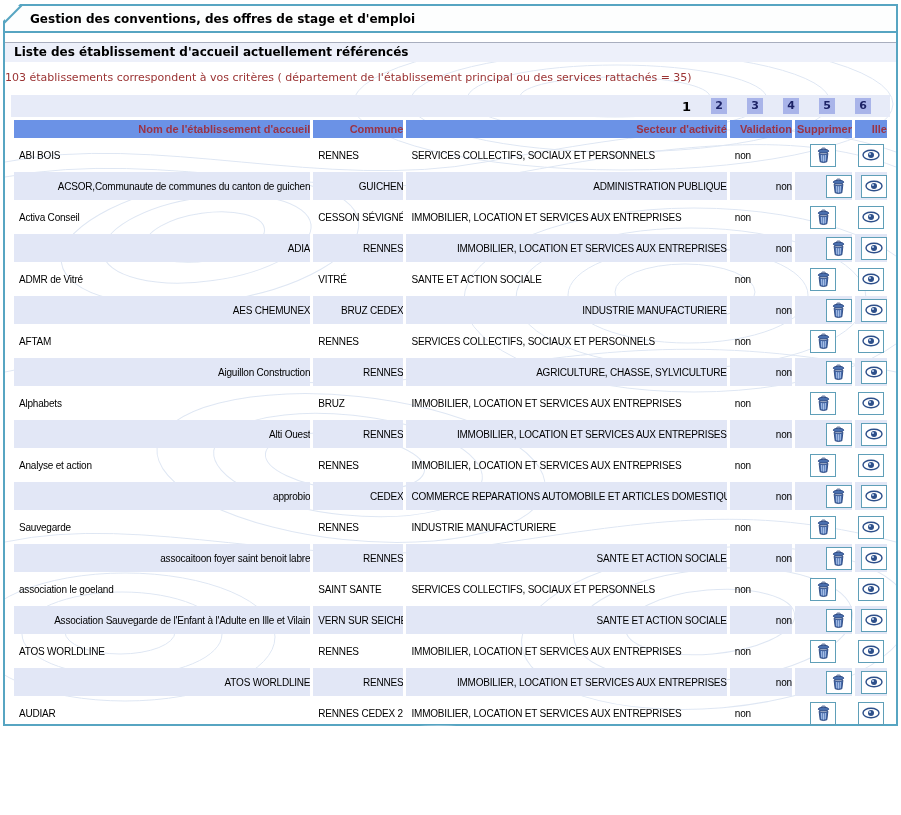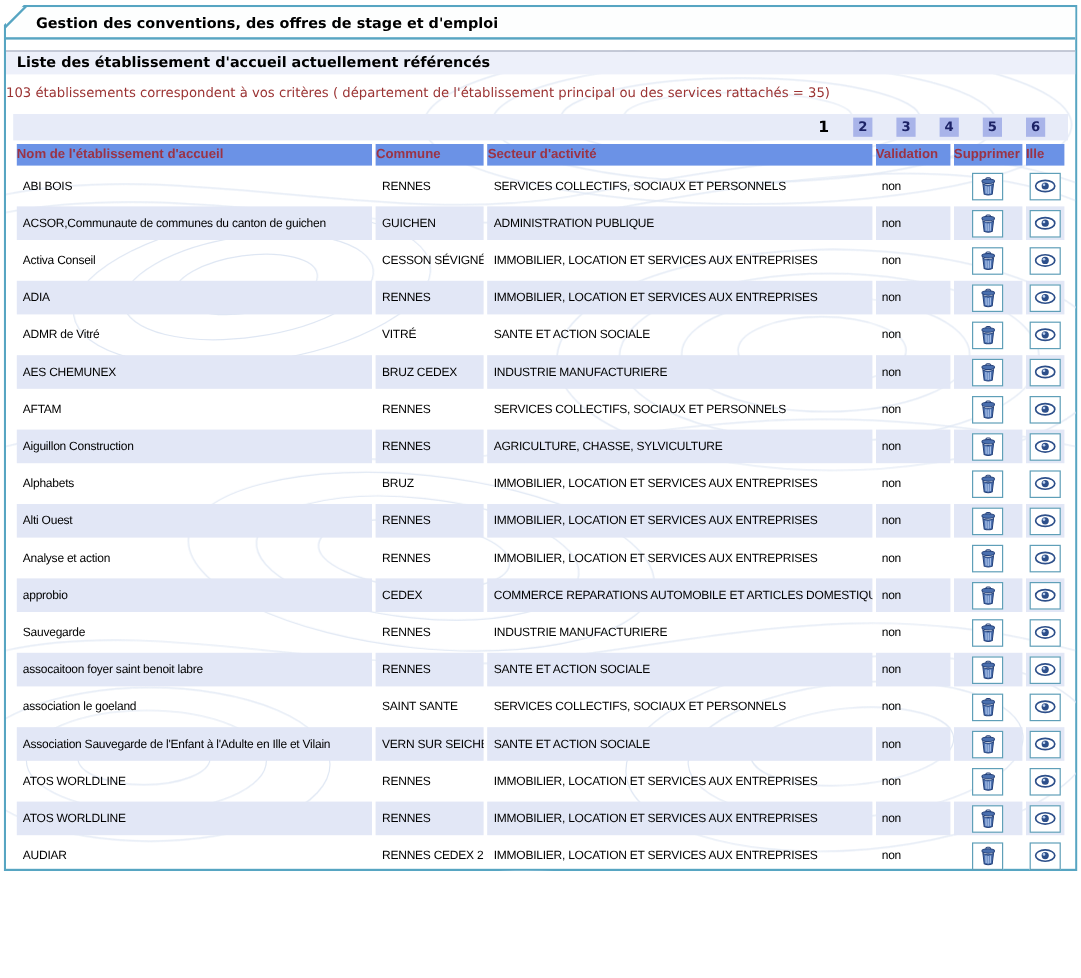--- a/index.html
+++ b/index.html
@@ -53,28 +53,28 @@
   .page-current { font-size:13px; font-weight:bold; color:#000; }
   .page-box {
     display:inline-block; width:16px; height:16px; line-height:16px;
     background:#a9b4e9; color:#1c2266; font-size:11px; font-weight:bold;
     text-align:center; cursor:pointer;
   }
 
   table { border-spacing:3px; border-collapse:separate; table-layout:fixed; width:100%; }
   th {
     background:#6b92e6; color:#9b3345; height:18px;
-    font-size:11px; font-weight:bold; text-align:left;
+    font-size:11px; font-weight:bold; text-align:right;
     white-space:nowrap; overflow:hidden;
   }
   td {
     height:28px; font-size:10px; letter-spacing:-0.2px; color:#000;
     white-space:nowrap; overflow:hidden; padding-left:5px;
   }
-  tr.row-even td { background:#e2e7f6; }
+  tr.row-even td { background:#e2e7f6;text-align:right; }
   tr.row-odd  td { background:transparent; }
   td.cell-action { text-align:center; padding:0; }
 
   .icon-btn {
     width:26px; height:23px; background:#fff;
     border:1px solid #5f9fb8; cursor:pointer;
     display:inline-flex; align-items:center; justify-content:center;
     vertical-align:middle; padding:0;
   }
 

